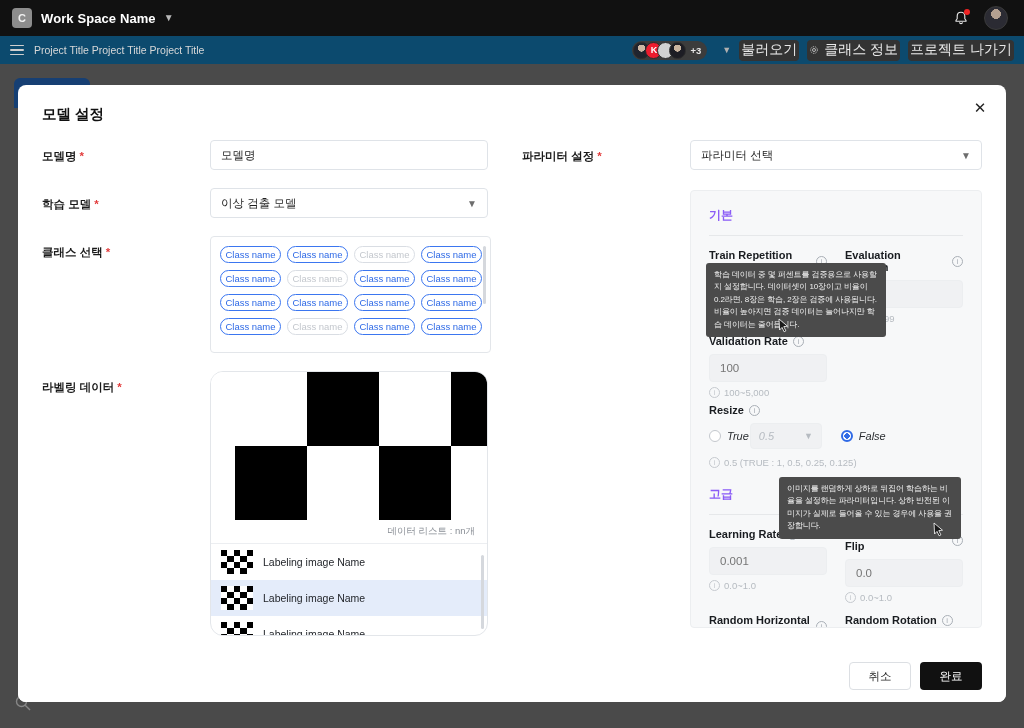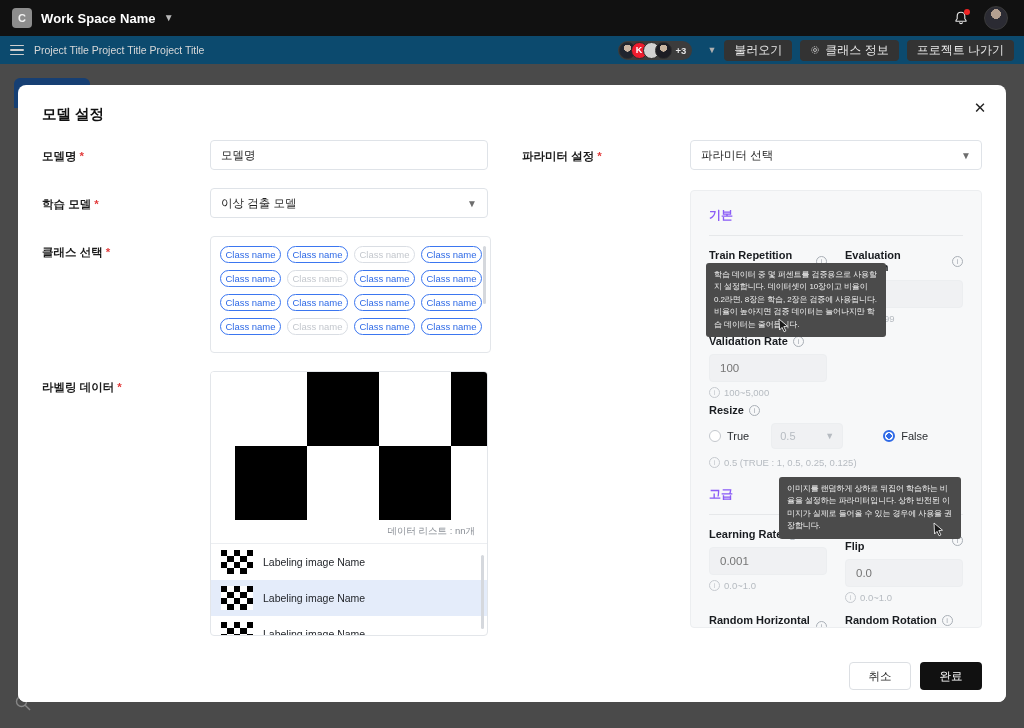--- a/index.html
+++ b/index.html
@@ -47,22 +47,22 @@
   .projbar-right { margin-left: auto; display: flex; align-items: center; gap: 8px; }
   .avatars { display: flex; align-items: center; background: #3c3c3c; border-radius: 11px; padding: 1px 6px 1px 1px; }
   .av { width: 17px; height: 17px; border-radius: 50%; margin-right: -5px; border: 1.5px solid #2b2b2b; }
   .av1 { background: radial-gradient(circle at 50% 34%, #cbb6a3 0 28%, #20242e 29% 100%); }
   .av2 { background: #ee1c2e; color: #fff; font-size: 9px; font-weight: bold; display: flex; align-items: center; justify-content: center; }
   .av3 { background: #d2d2d2; }
   .av4 { background: radial-gradient(circle at 50% 34%, #c9b49f 0 28%, #1d1d24 29% 100%); }
   .av-more { color: #e6e6e6; font-size: 9.5px; font-weight: bold; margin-left: 9px; }
   .caret-xs { color: #b0b0b0; font-size: 9px; margin-left: 7px; }
   .dark-btn {
-    background: #333333; color: #e9e9e9; font-size: 12px;
-    border: none; border-radius: 4px; height: 21px; padding: 0 10px;
+    background: #333333; color: #e9e9e9; font-size: 14px;
+    border: none; border-radius: 4px; height: 21px; padding: 0 2px;
     display: flex; align-items: center; gap: 5px; cursor: pointer;
   }
   .gear { width: 10px; height: 10px; }
 
   
   .page-bg { position: absolute; top: 64px; left: 0; width: 1024px; height: 664px; background: #4a4a4a; }
   .blue-tab {
     position: absolute; top: 78px; left: 14px; width: 76px; height: 30px;
     background: #163f73; border-radius: 6px 6px 0 0;
   }
@@ -116,21 +116,21 @@
     border: 1px solid #d9dde3; color: #c3c7cd; background: #fff;
   }
   .chip.on { border-color: #3b76f0; color: #2f6ae6; }
   .cls-scroll {
     position: absolute; right: 4px; top: 9px; width: 3px; height: 58px;
     background: #d5d8dd; border-radius: 2px;
   }
 
   
   .label-box {
-    width: 100%; height: 265px; border: 1px solid #e3e6ea; border-radius: 4px;
+    width: 100%; height: 265px; border: 1px solid #e3e6ea; border-radius: 13px;
     overflow: hidden; position: relative; background: #fff;
   }
   .preview { width: 100%; height: 149px; background: #ffffff; position: relative; }
   .sq { position: absolute; background: #000; }
   .list-count { text-align: right; font-size: 9.5px; color: #8a8f96; padding: 4px 12px 5px 0; }
   .list { border-top: 1px solid #eceef1; }
   .list-item {
     display: flex; align-items: center; gap: 10px; height: 36px;
     padding: 0 10px; cursor: pointer;
   }
@@ -164,21 +164,21 @@
   .p-input {
     width: 100%; height: 28px; background: #f0f1f3; border: 1px solid #eceef0;
     border-radius: 4px; font-size: 11.5px; color: #b6bbc1; padding: 0 10px;
     font-family: inherit;
   }
   .p-hint {
     font-size: 9.5px; color: #b6bbc1; margin-top: 5px;
     display: flex; align-items: center; gap: 4px;
   }
   .p-hint .info-i { border-color: #c6cacf; color: #c6cacf; }
-  .radio-row { display: flex; align-items: center; gap: 22px; margin-top: 2px; }
+  .radio-row { display: flex; align-items: center; gap: 1px; margin-top: 2px; font-style: italic; }
   .radio { display: flex; align-items: center; gap: 6px; font-size: 11px; color: #2a2d31; cursor: pointer; }
   .rdot { width: 12px; height: 12px; border-radius: 50%; border: 1.5px solid #c4c8cd; background: #fff; }
   .rdot.on { border-color: #2f6ae6; background:
       radial-gradient(circle, #2f6ae6 0 45%, #ffffff 46% 100%); border-width: 2px; }
   .mini-select {
     width: 72px; height: 26px; background: #f0f1f3; border: 1px solid #eceef0;
     border-radius: 4px; font-size: 11px; color: #b6bbc1; padding: 0 8px;
     display: flex; align-items: center; cursor: pointer;
   }
   .mini-select .chev { margin-left: auto; font-size: 9px; }

